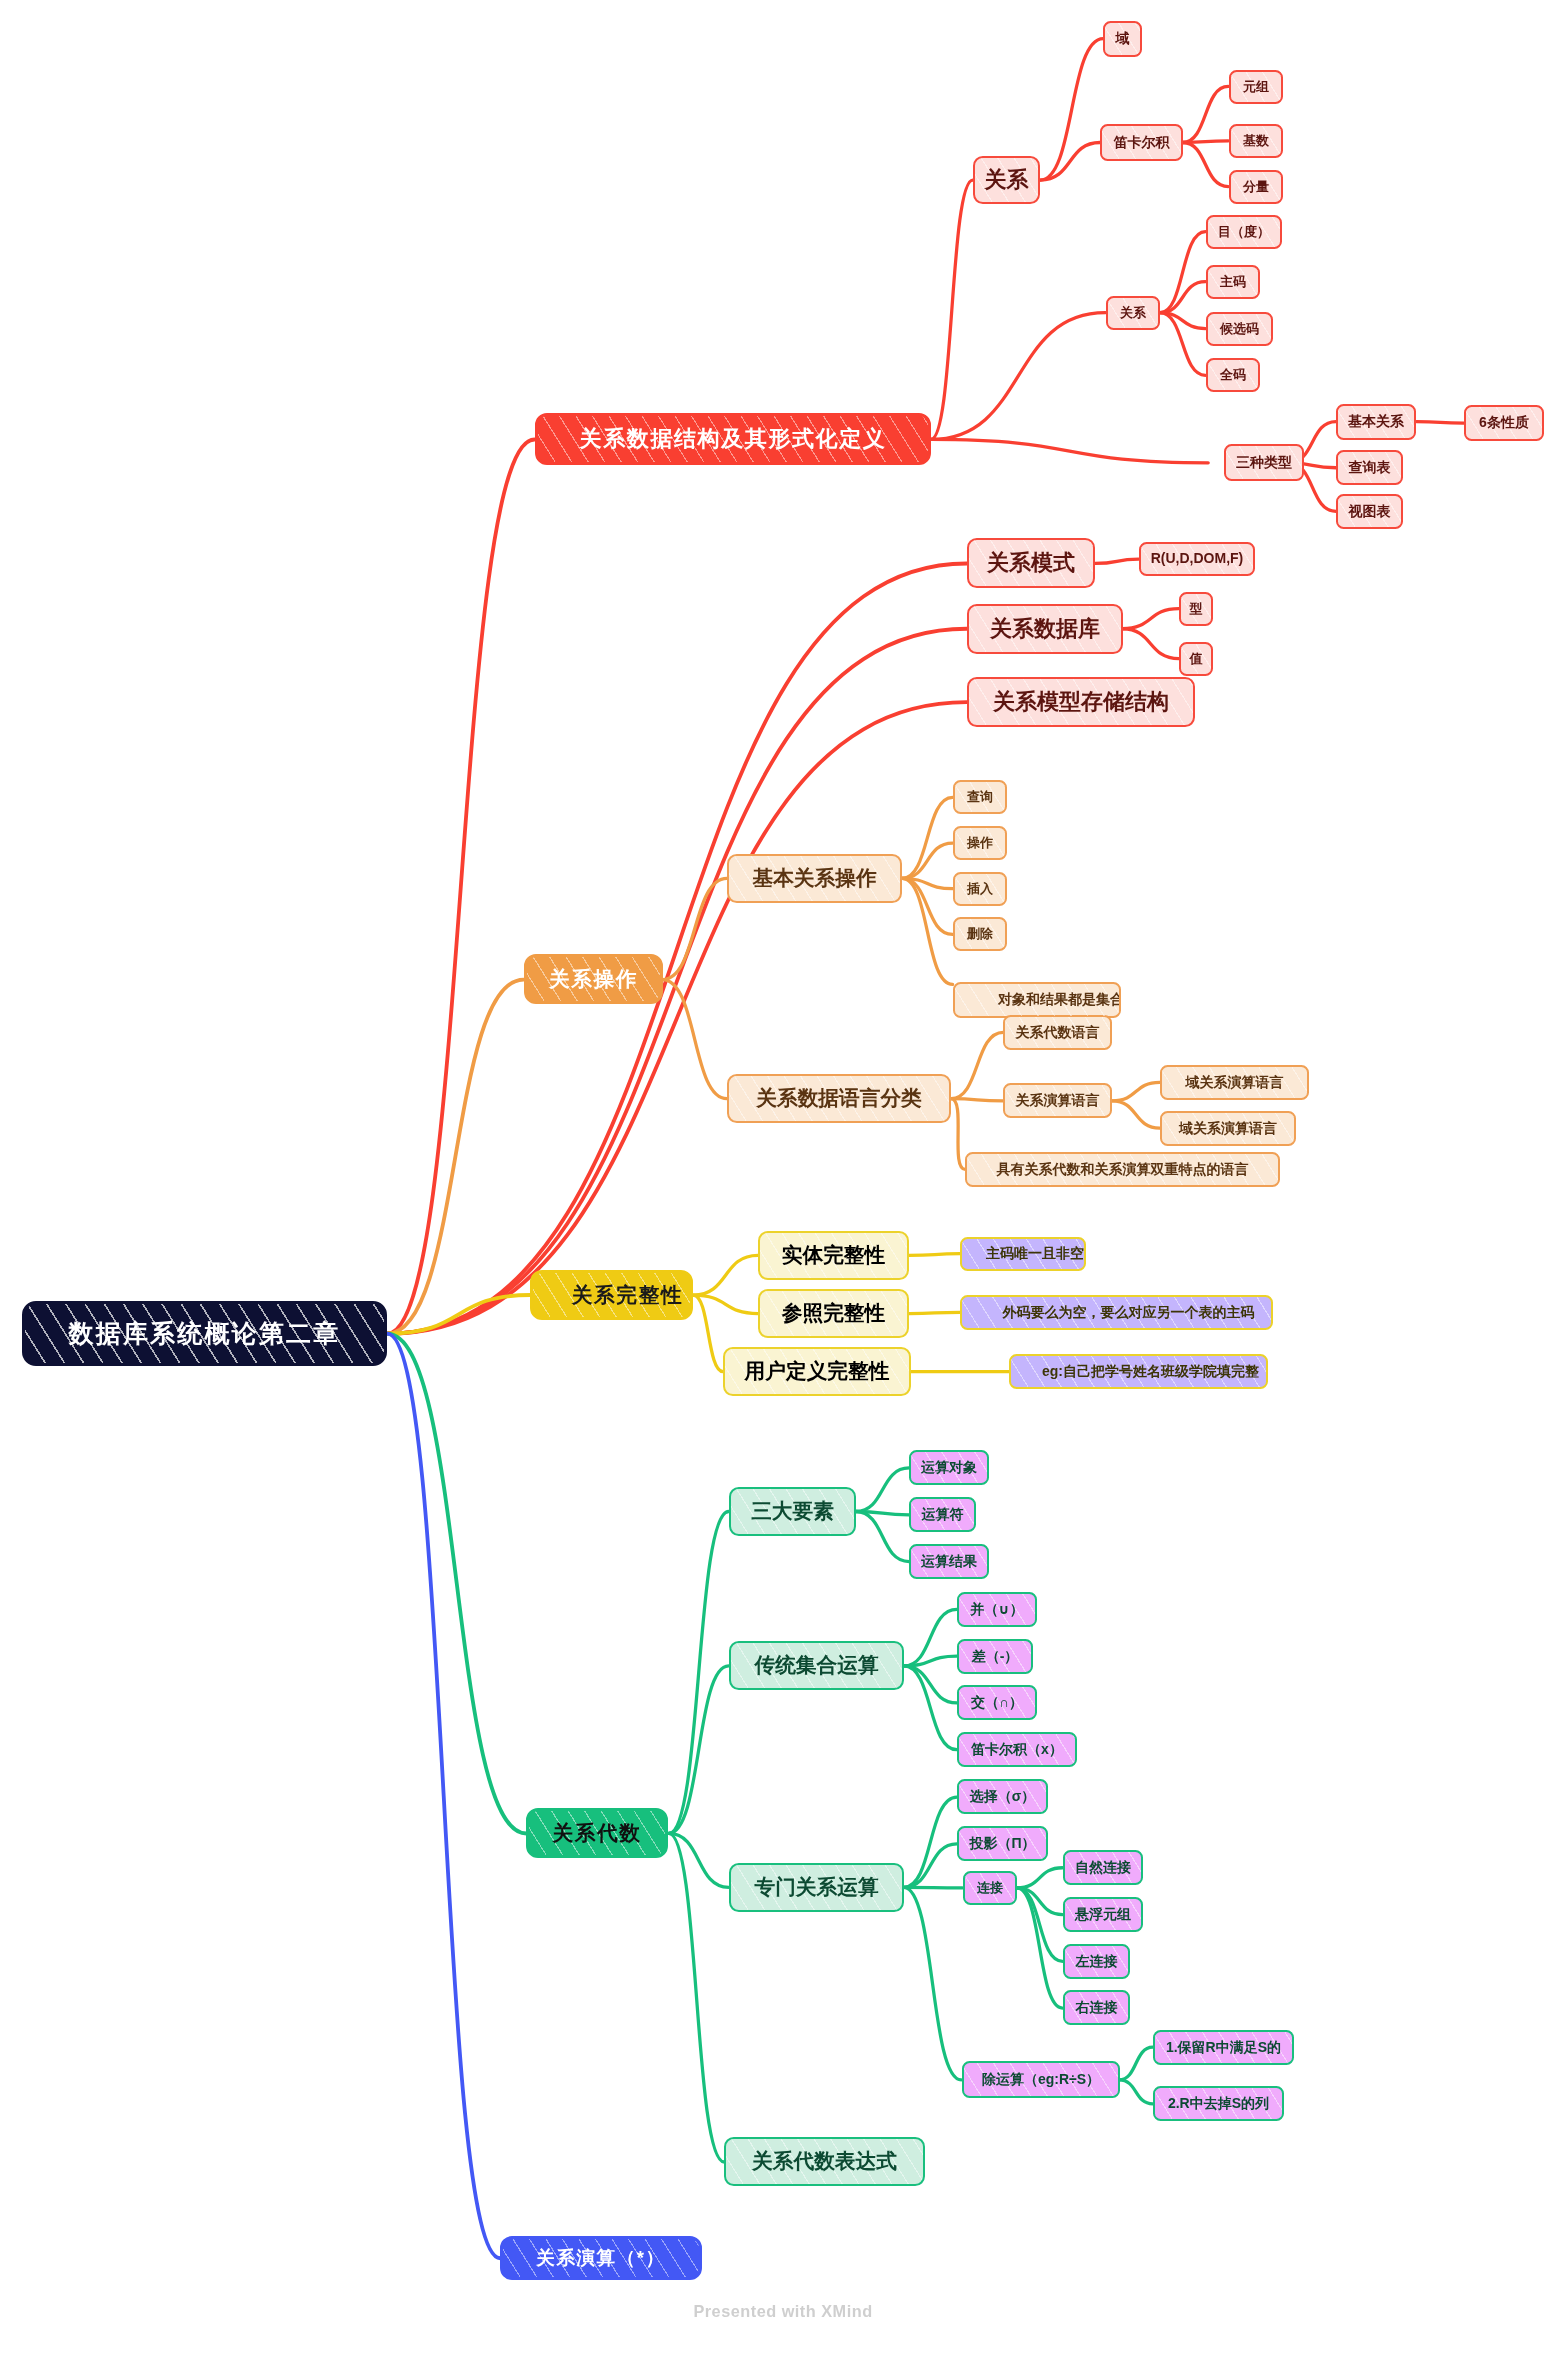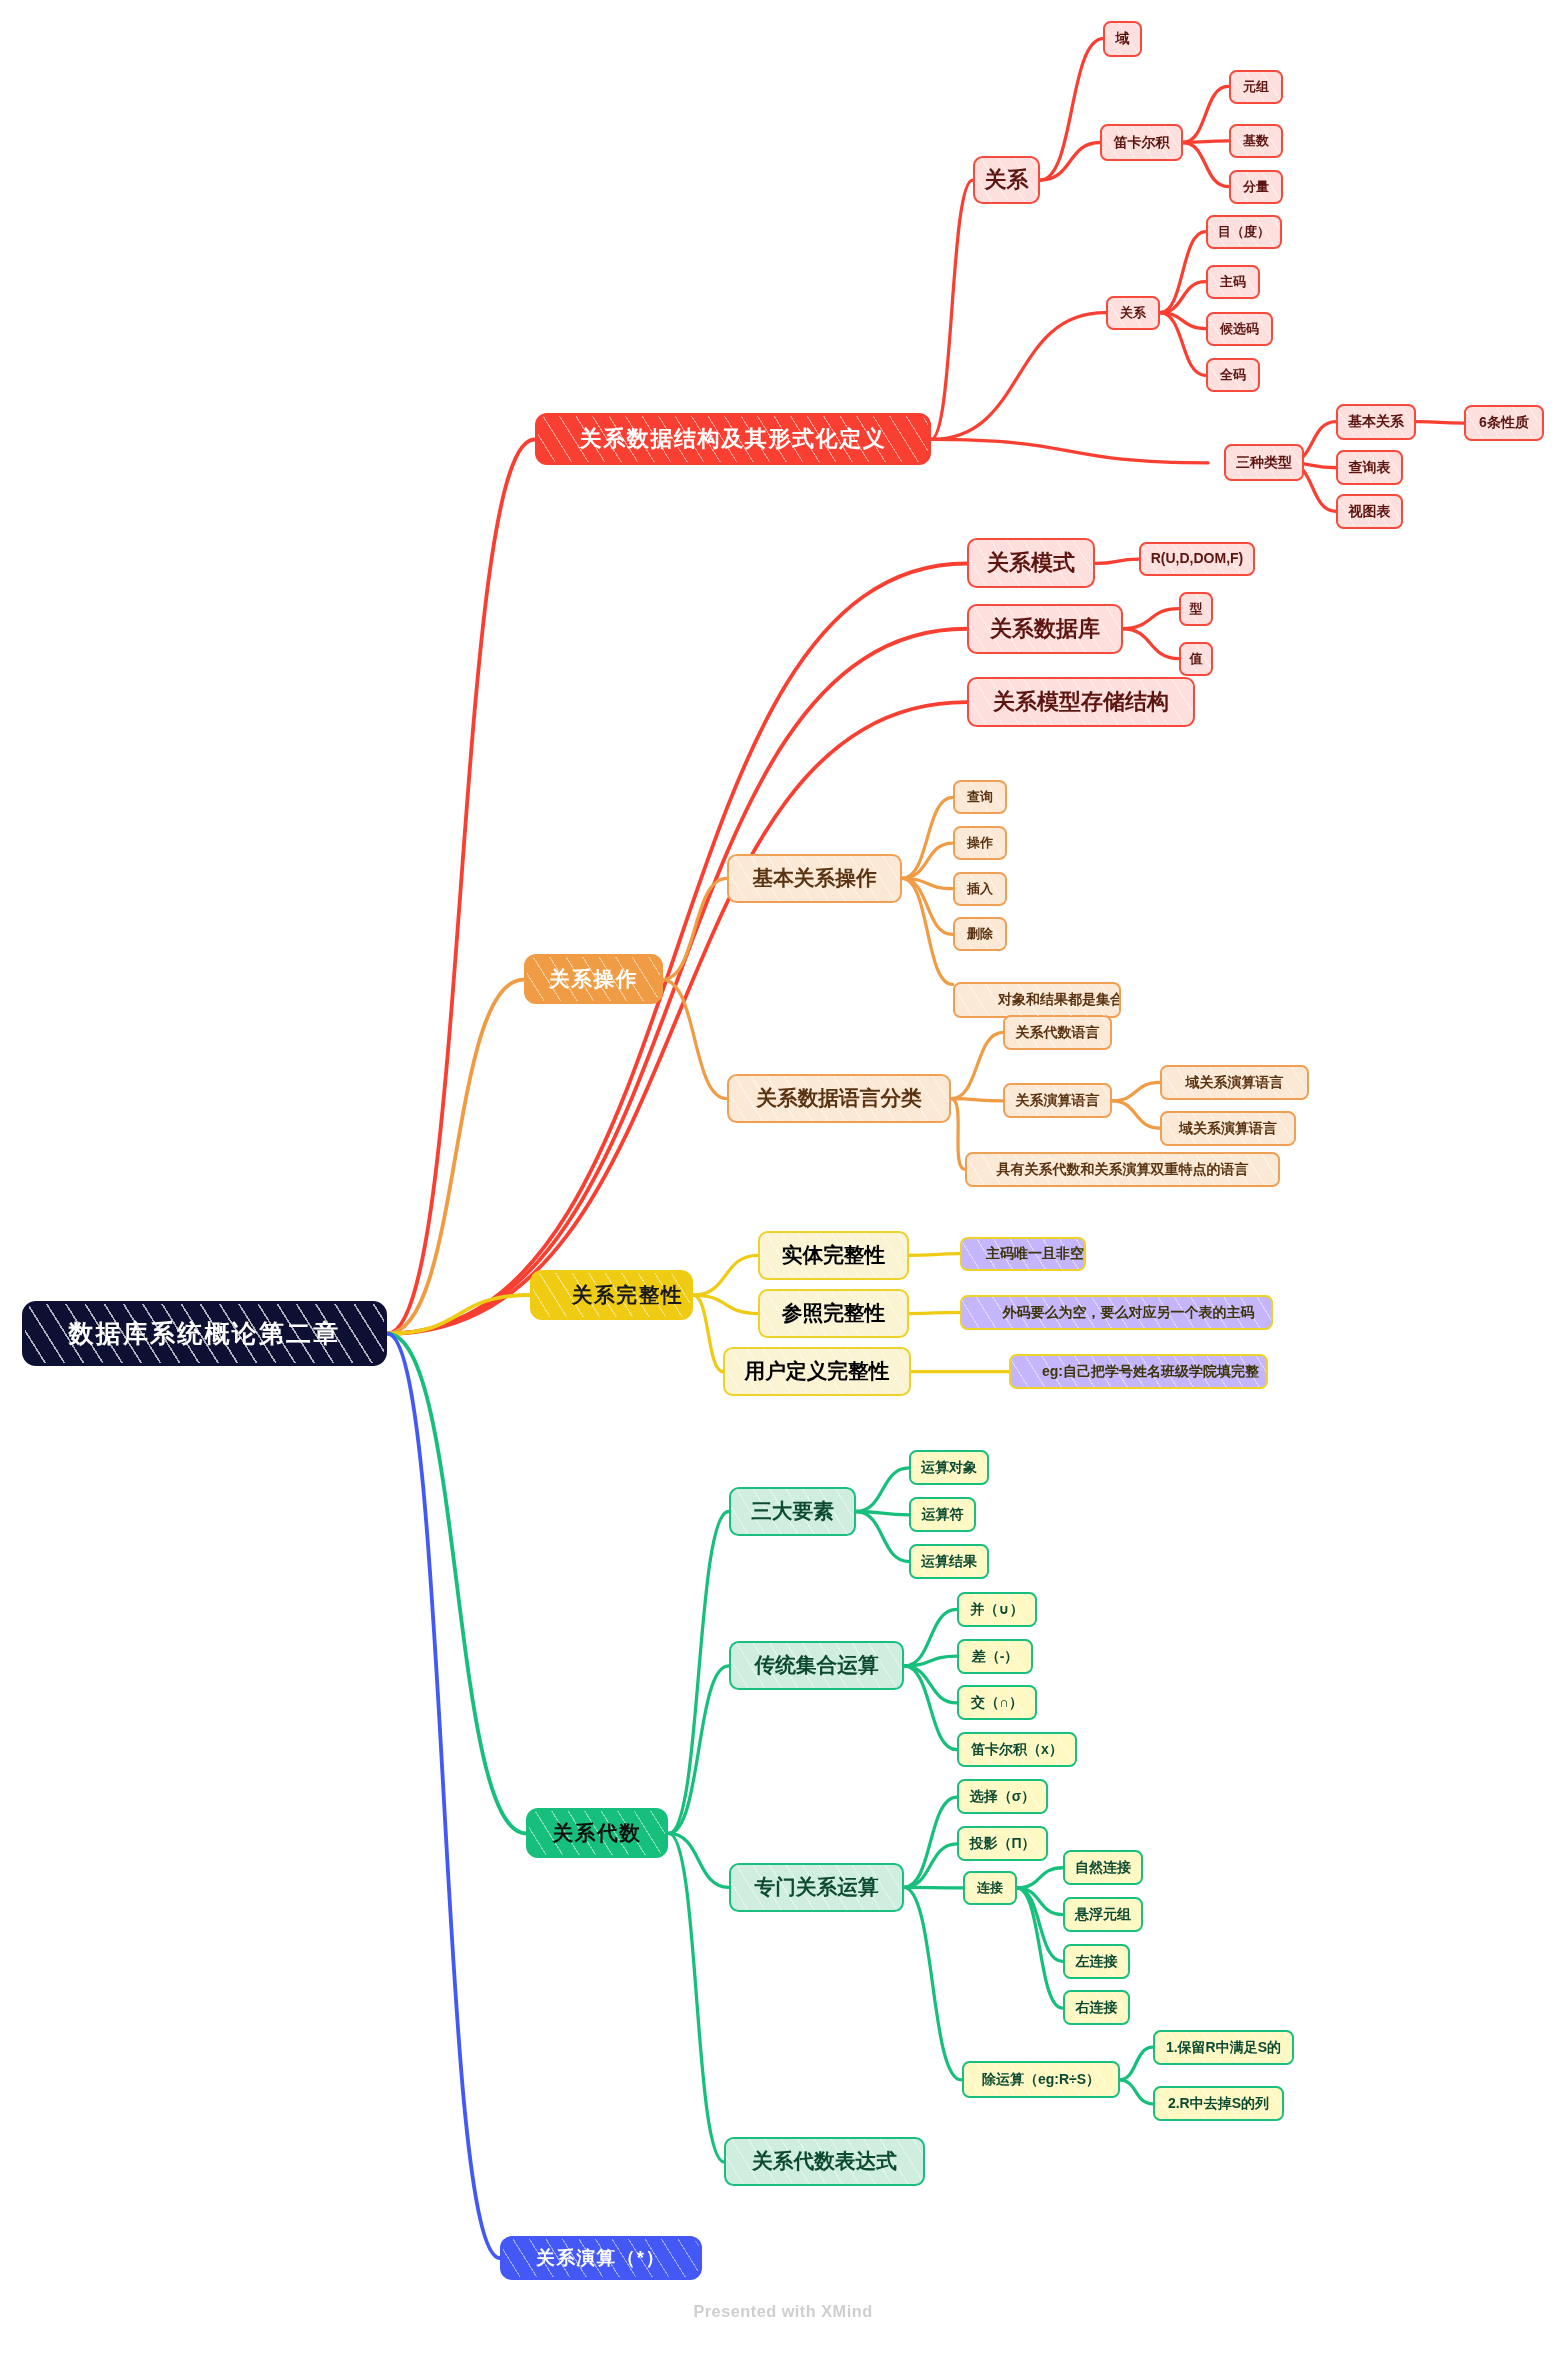--- a/index.html
+++ b/index.html
@@ -41,21 +41,21 @@
   .l2.red{background:#fde0dd;border-color:#f74a3c;color:#5c1510;}
   .l2.orange{background:#fbe9d6;border-color:#f0a055;color:#5a3412;}
   .l2.yellow{background:#faf4d2;border-color:#ecd22b;color:#000000;}
   .l2.green{background:#cfeee0;border-color:#19bf7e;color:#0c4a32;}
 
   
   .l3{border-width:2.2px;border-radius:7.6px;font-weight:700;}
   .l3.red{background:#fde0dd;border-color:#f74a3c;color:#5c1510;}
   .l3.orange{background:#fbe9d6;border-color:#f0a055;color:#5a3412;}
   .l3.yellow{background:#c4b5fd;border-color:#ecd22b;color:#3d3508;padding-left:24px;}
-  .l3.green{background:#fef9c3;border-color:#19bf7e;color:#0c4a32;}
+  .l3.green{background:#f0abfc;border-color:#19bf7e;color:#0c4a32;}
 
   .footer{position:absolute;left:0;width:1566px;text-align:center;color:#cfcfcf;
           font-size:16.3px;font-weight:600;letter-spacing:0.5px;}
 </style>
 </head>
 <body>
 
 <div id="canvas">
   <svg id="links" viewBox="0 0 2880 4328" preserveAspectRatio="none">
       <path d="M712,2452 C861.05,2452 833.95,808 983,808" fill="none" stroke="#f93f31" stroke-width="7" stroke-linecap="round"></path>

